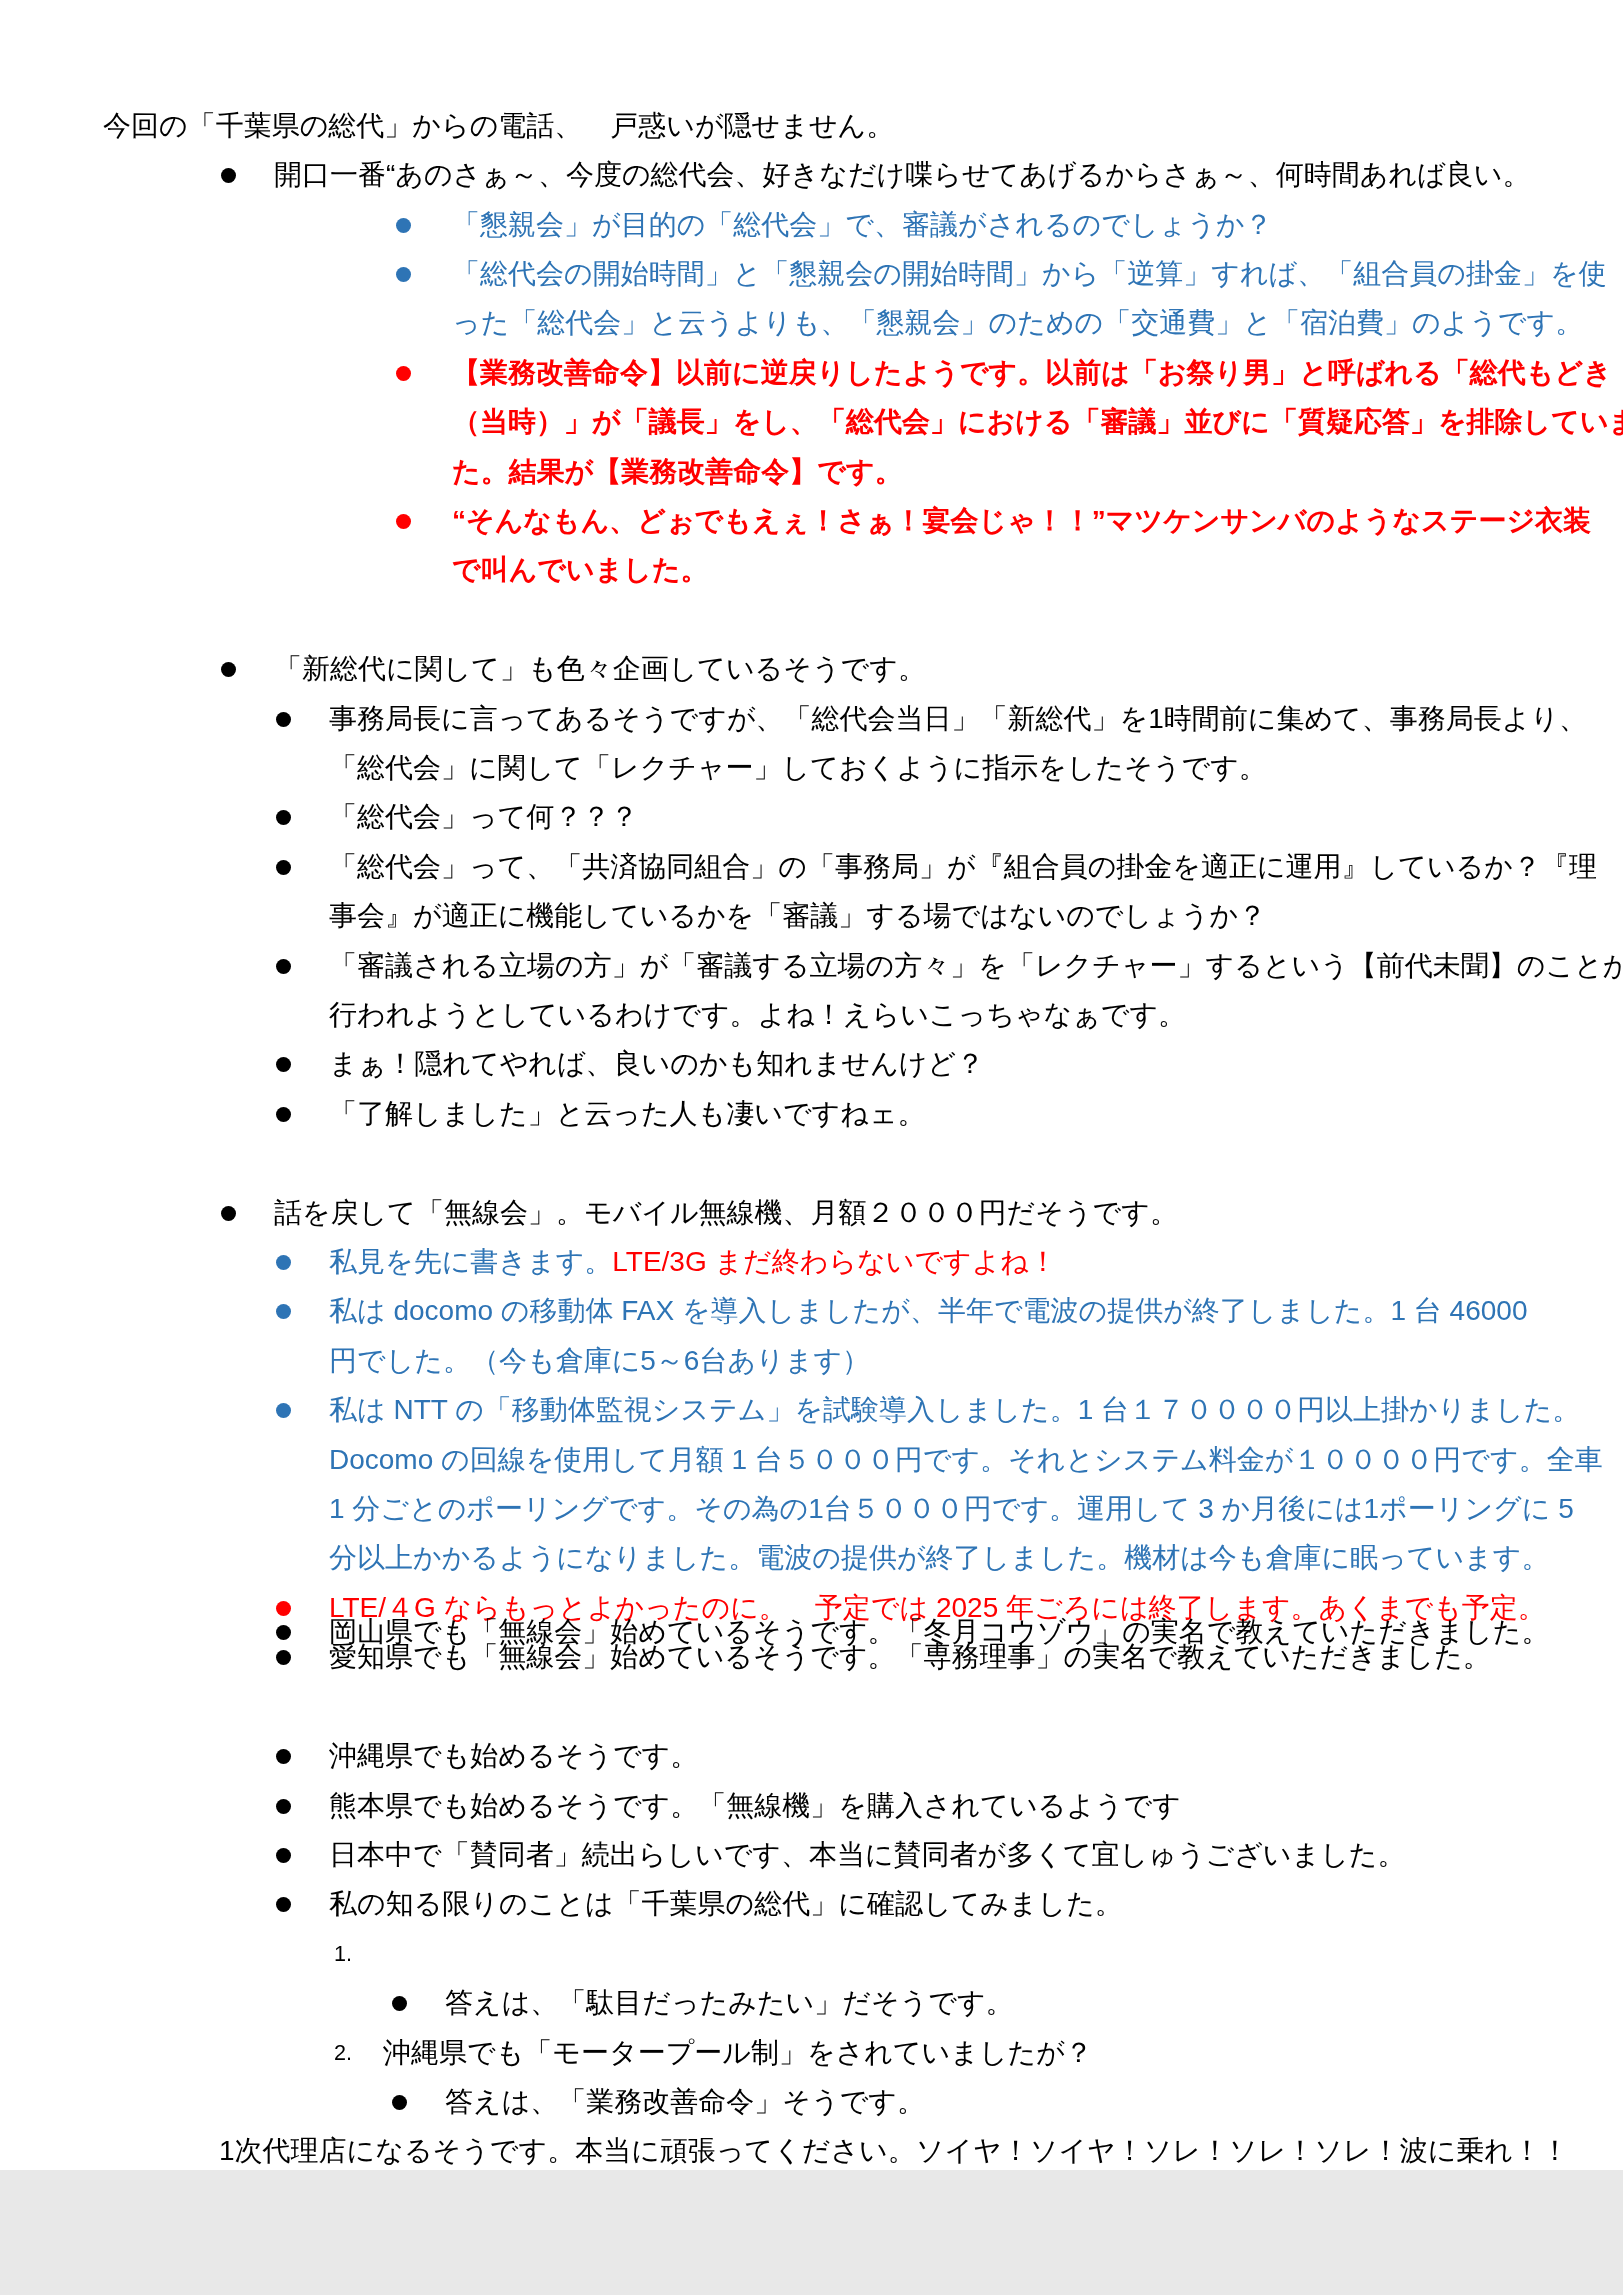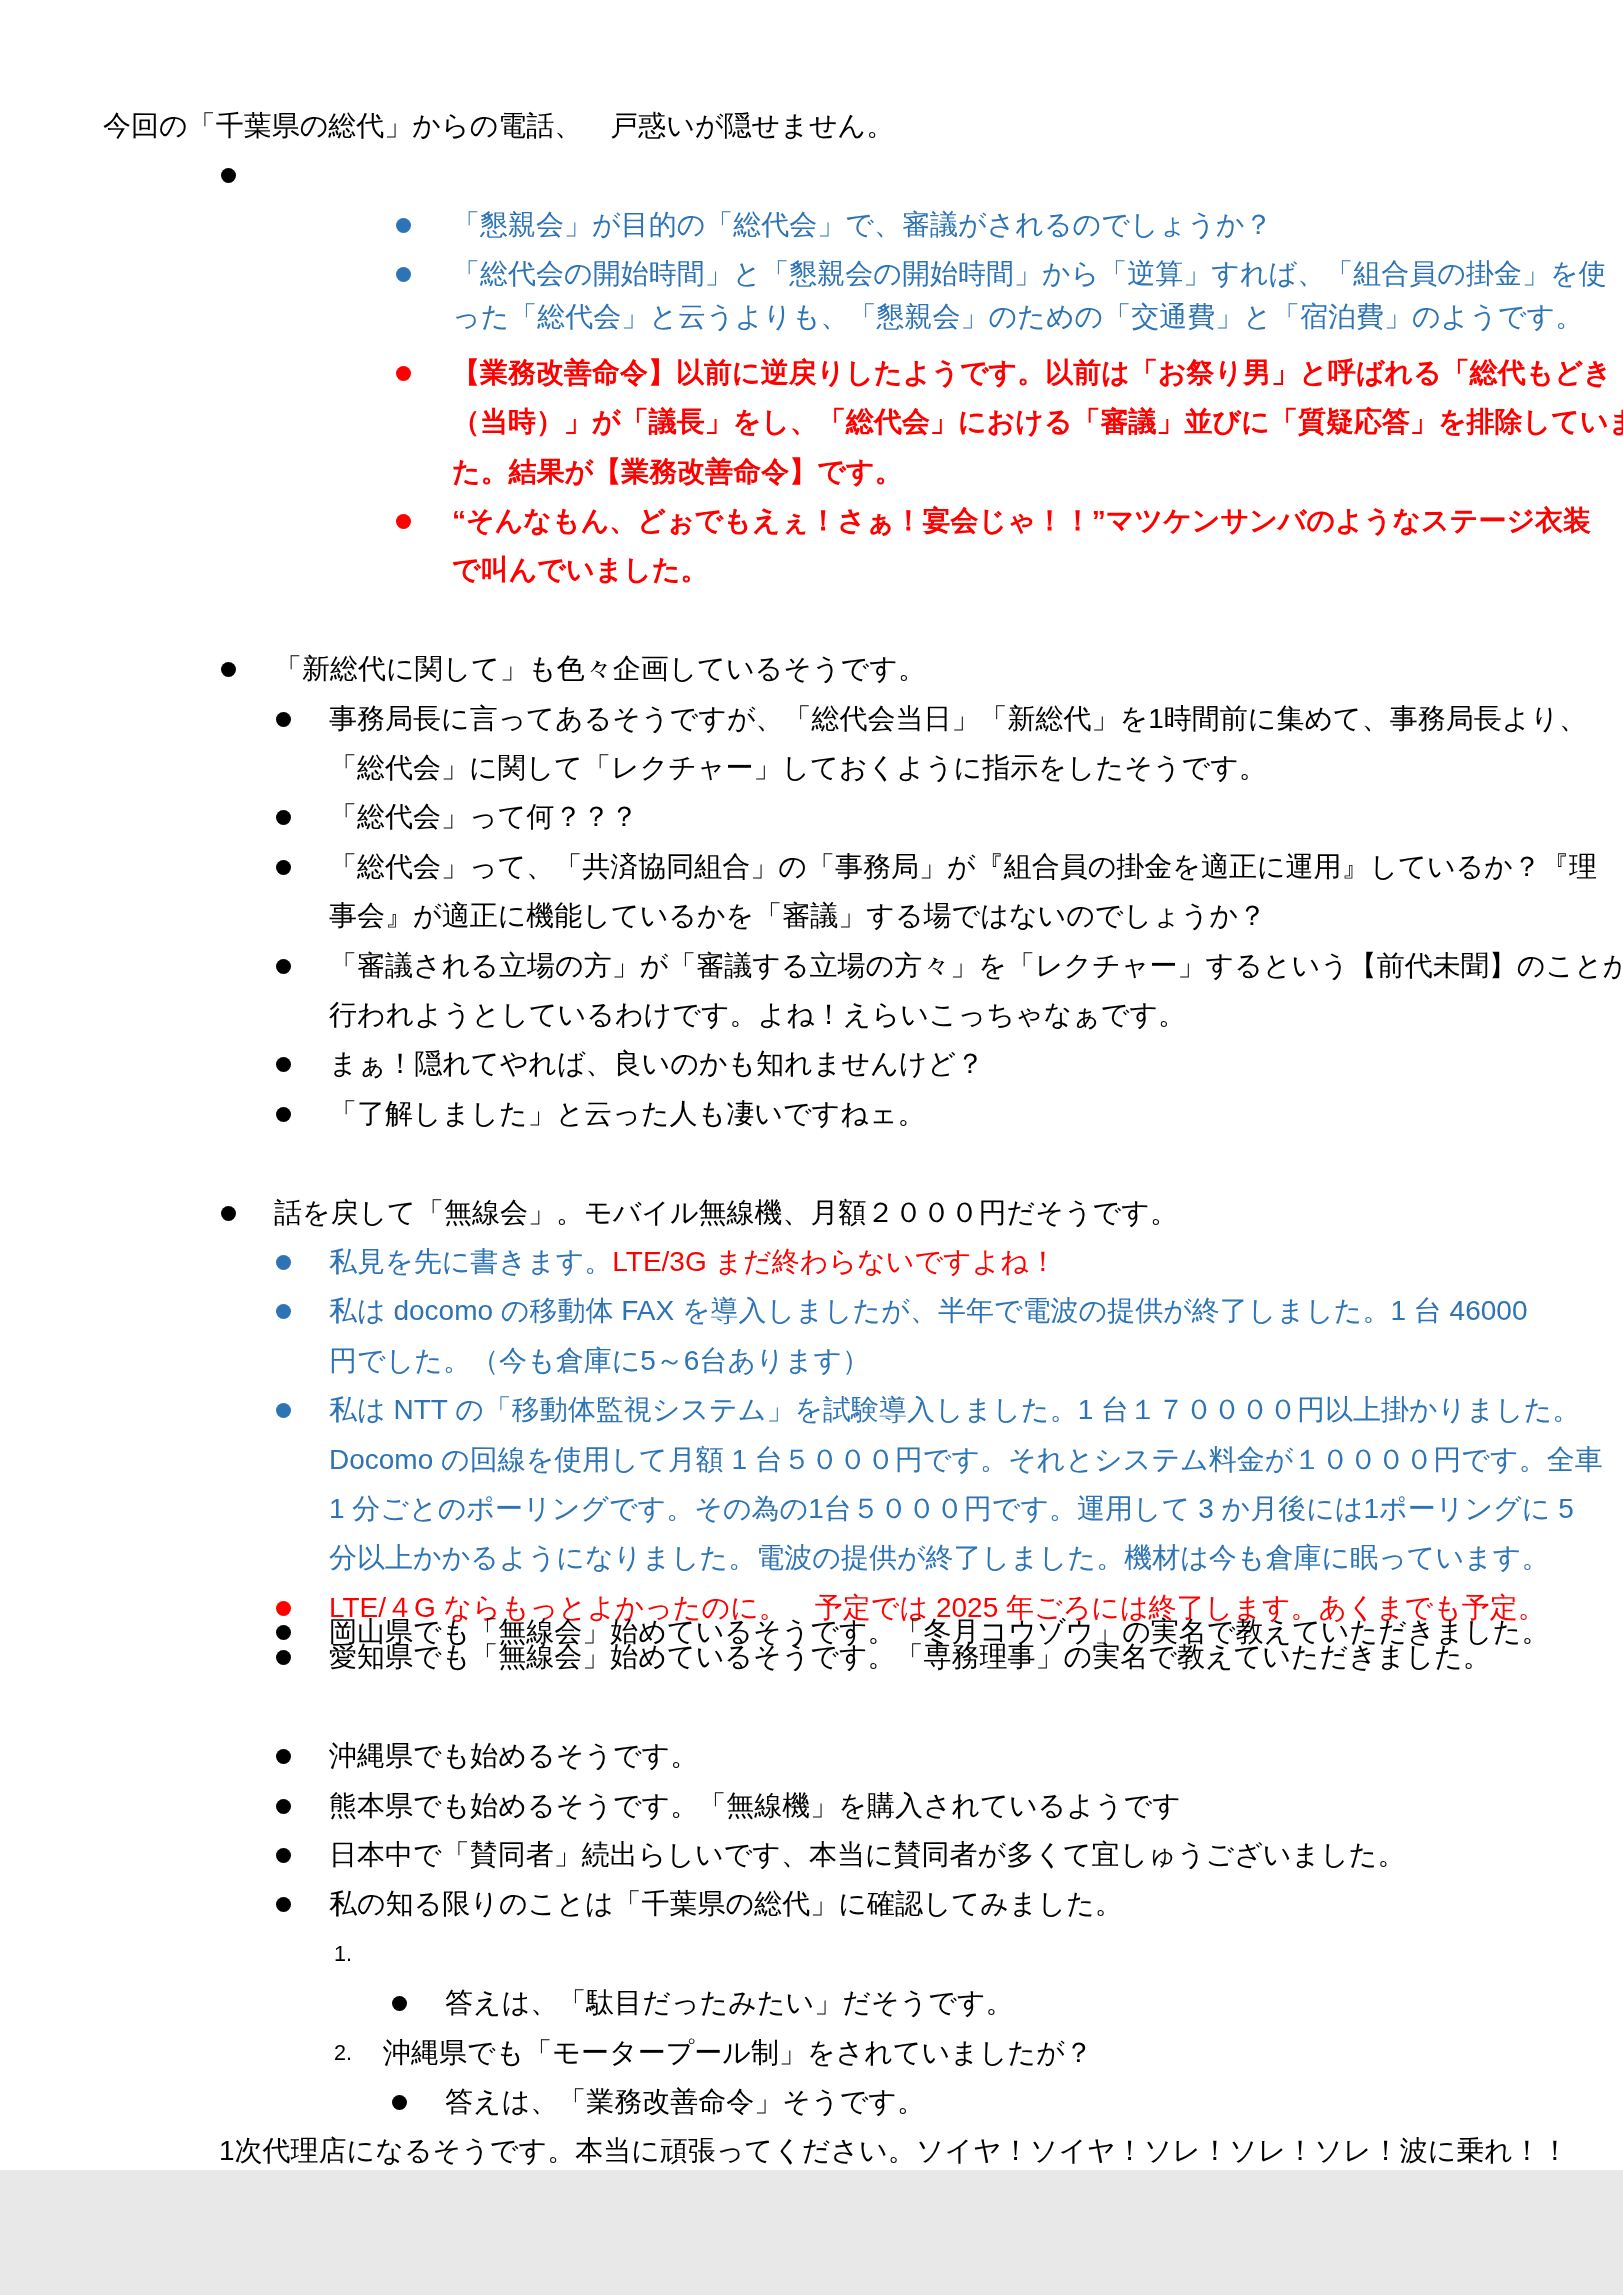--- a/index.html
+++ b/index.html
@@ -55,30 +55,31 @@
 </head>
 <body>
 
 <div id="page">
   <div id="doc">
       <div class="text-line" style="top: 101px;">
         <span class="line-text" style="left: 103px;"><span class="seg" style="color: rgb(0, 0, 0);">今回の「千葉県の総代」からの電話、　戸惑いが隠せません。</span></span>
       </div>
       <div class="text-line" style="top: 150px;">
         <span class="disc-marker" style="left: 221px; background: rgb(0, 0, 0);"></span>
+        <span class="line-text" style="left: 274px;"><span class="seg" style="color: rgb(0, 0, 0);">開口一番“あのさぁ～、今度の総代会、好きなだけ喋らせてあげるからさぁ～、何時間あれば良い。</span></span>
       </div>
       <div class="text-line" style="top: 200px;">
         <span class="disc-marker" style="left: 396px; background: rgb(46, 116, 181);"></span>
         <span class="line-text" style="left: 452px;"><span class="seg" style="color: rgb(46, 116, 181);">「懇親会」が目的の「総代会」で、審議がされるのでしょうか？</span></span>
       </div>
       <div class="text-line" style="top: 249px;">
         <span class="disc-marker" style="left: 396px; background: rgb(46, 116, 181);"></span>
         <span class="line-text" style="left: 452px;"><span class="seg" style="color: rgb(46, 116, 181);">「総代会の開始時間」と「懇親会の開始時間」から「逆算」すれば、「組合員の掛金」を使</span></span>
       </div>
-      <div class="text-line" style="top: 292px;">
+      <div class="text-line" style="top: 298px;">
         <span class="line-text" style="left: 452px;"><span class="seg" style="color: rgb(46, 116, 181);">った「総代会」と云うよりも、「懇親会」のための「交通費」と「宿泊費」のようです。</span></span>
       </div>
       <div class="text-line" style="top: 348px;">
         <span class="disc-marker" style="left: 396px; background: rgb(255, 0, 0);"></span>
         <span class="line-text" style="left: 452px;"><span class="seg bold" style="color: rgb(255, 0, 0);">【業務改善命令】以前に逆戻りしたようです。以前は「お祭り男」と呼ばれる「総代もどき</span></span>
       </div>
       <div class="text-line" style="top: 397px;">
         <span class="line-text" style="left: 452px;"><span class="seg bold" style="color: rgb(255, 0, 0);">（当時）」が「議長」をし、「総代会」における「審議」並びに「質疑応答」を排除していまし</span></span>
       </div>
       <div class="text-line" style="top: 447px;">

